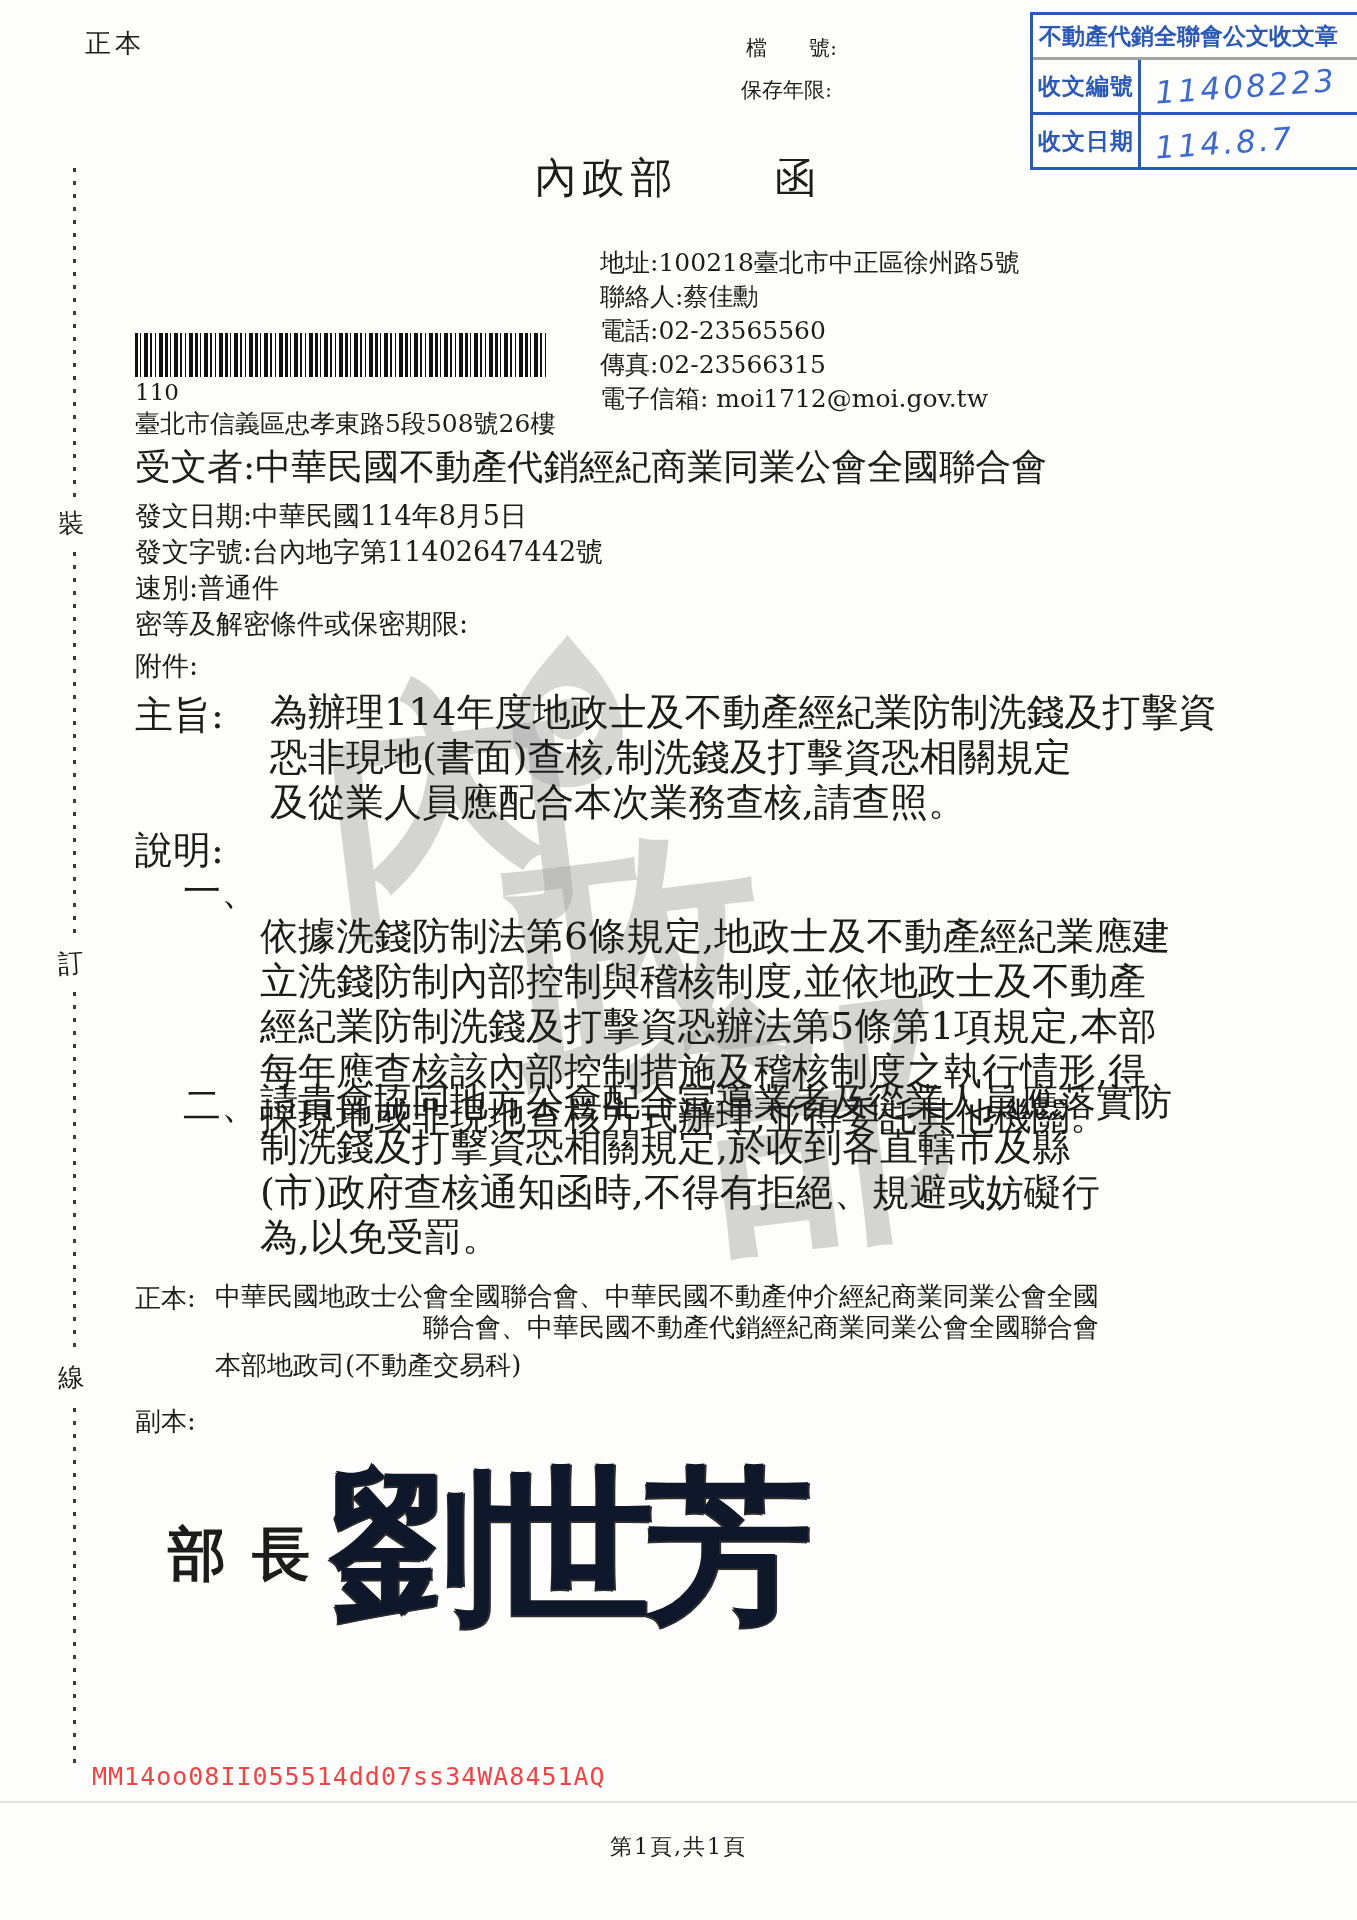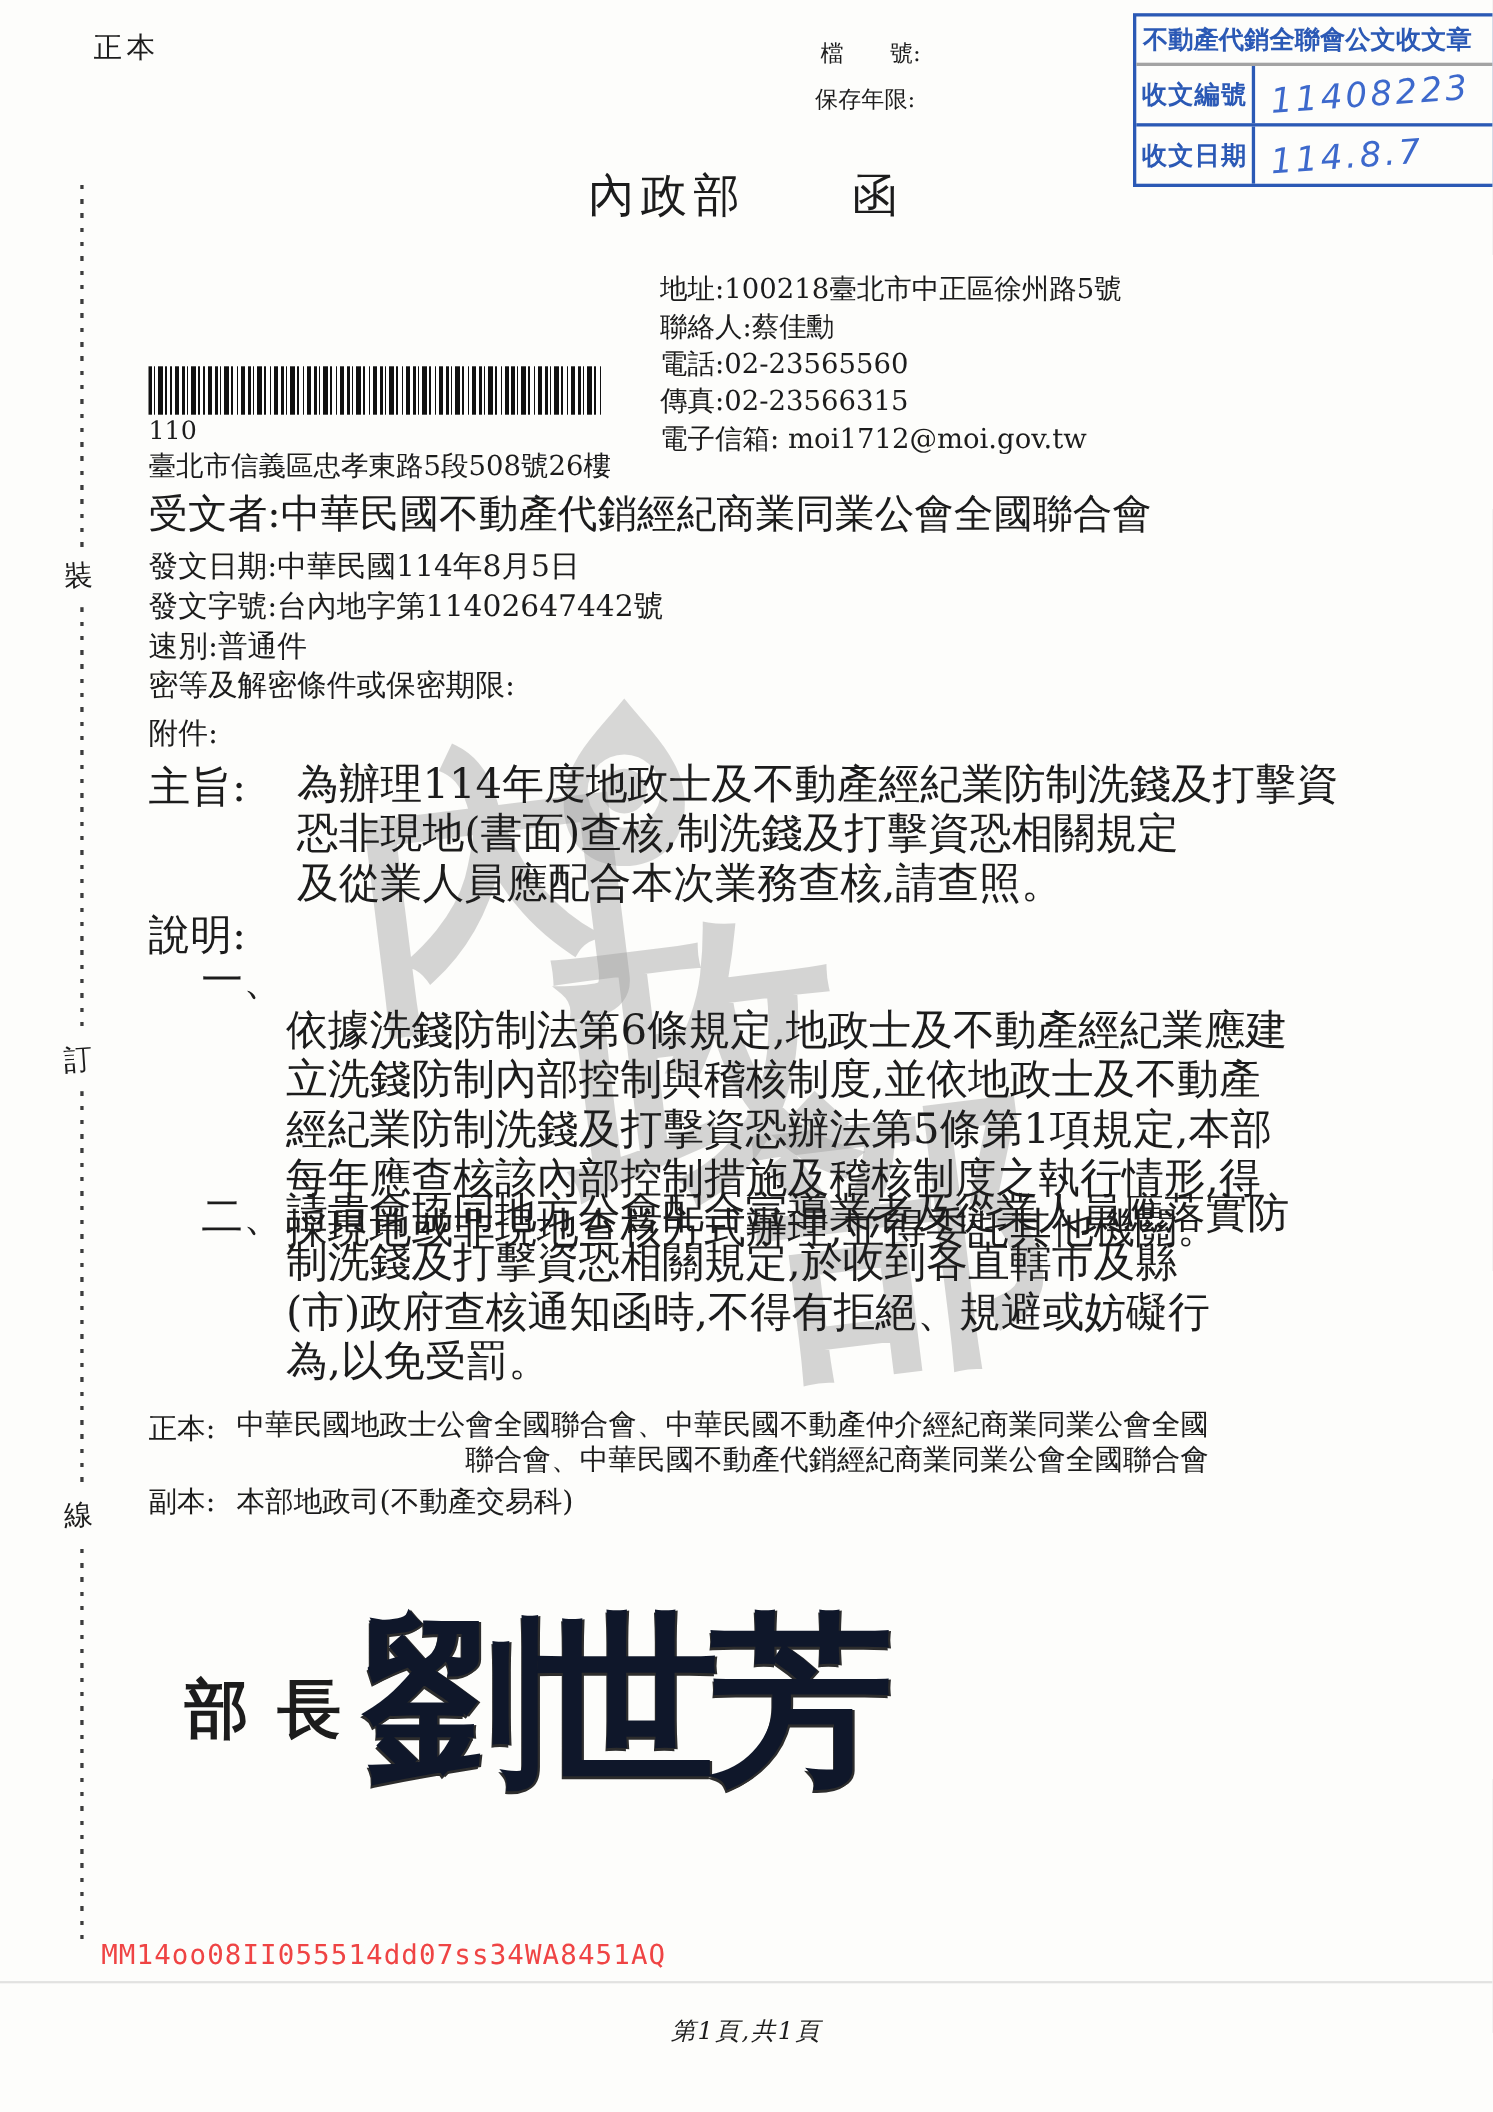--- a/index.html
+++ b/index.html
@@ -65,36 +65,36 @@
   .subject-lines { left:270px; top:690px; font-size:38px; line-height:45px; }
   .explain-label { left:135px; top:825px; font-size:38px; }
   .item-no-1 { left:183px; top:866px; font-size:38px; }
   .item-lines-1 { left:260px; top:866px; font-size:38px; line-height:45px;margin-top:48px; }
   .item-no-2 { left:183px; top:1080px; font-size:38px; }
   .item-lines-2 { left:260px; top:1080px; font-size:38px; line-height:45px; }
 
   
   .cc-orig-label { left:135px; top:1281px; font-size:26px; }
   .cc-orig-lines { left:215px; top:1281px; font-size:26px; line-height:31px;text-align:right; }
-  .cc-copy-label { left:135px; top:1348px; font-size:26px; }
+  .cc-copy-label { left:135px; top:1404px; font-size:26px; }
   .cc-copy-line { left:215px; top:1348px; font-size:26px; }
 
   
   .sig-title { left:168px; top:1516px; font-size:58px; letter-spacing:26px; font-weight:bold; }
   .sig-name {
     left:330px; top:1436px; font-size:166px; font-weight:900; letter-spacing:-8px;
     color:#0f172a; text-shadow:2px 1px 0 #2d2d2d, -1px 2px 0 #2d2d2d;
     font-family:"DejaVu Serif","Liberation Serif",serif;
   }
 
   
   .doc-code { left:92px; top:1762px; font-size:25px; color:#ef4444;
     font-family:"DejaVu Sans Mono","Liberation Mono",monospace; letter-spacing:1px; }
   .footer-line { left:0; top:1801px; width:1357px; height:2px; background:#e2e2e0; }
-  .page-footer { left:0; right:0; top:1832px; text-align:center; font-size:22px; letter-spacing:2px;font-style:italic; }
+  .page-footer { left:0; right:0; top:1832px; text-align:center; font-size:22px; letter-spacing:2px; }
 
   
   .dots { position:absolute; left:73px; width:3px;
     background:repeating-linear-gradient(to bottom, #3c3c3c 0 4px, transparent 4px 13px); }
   .dots-1 { top:168px; height:332px; }
   .dots-2 { top:552px; height:386px; }
   .dots-3 { top:992px; height:360px; }
   .dots-4 { top:1408px; height:356px; }
   .bind-char { left:58px; font-size:26px; transform:rotate(-4deg); }
   .bind-1 { top:506px; } .bind-2 { top:946px; } .bind-3 { top:1360px; }

